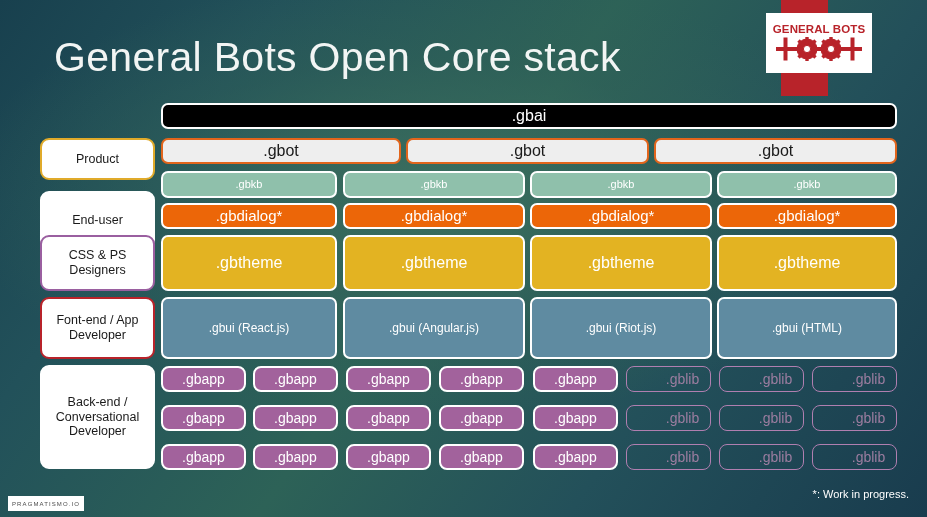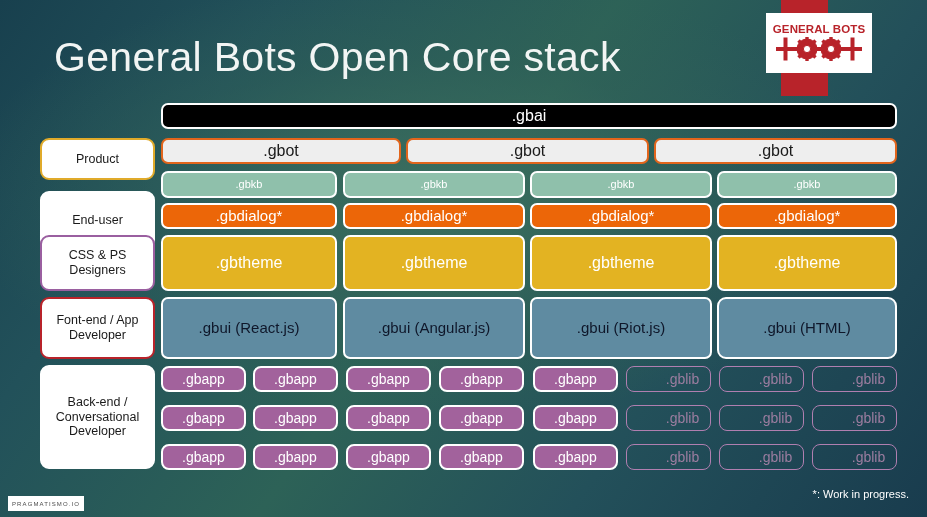--- a/index.html
+++ b/index.html
@@ -93,21 +93,21 @@
   .role.r-css        { border: 2px solid #9a5fa0; }
   .role.r-frontend   { border: 2px solid #b8232a; }
   .role.r-backend    { border: 2px solid #ffffff; }
 
   
   .c-gbai    { background: #000000; border: 2px solid #ffffff; color: #ffffff; font-size: 16px; }
   .c-gbot    { background: #eeeeee; border: 2px solid #e2651c; color: #1a1a1a; font-size: 16px; }
   .c-gbkb    { background: #8fc0ab; border: 2px solid #ffffff; color: #ffffff; font-size: 11px; }
   .c-gbdialog{ background: #ec6608; border: 2px solid #ffffff; color: #ffffff; font-size: 15px; }
   .c-gbtheme { background: #e3b322; border: 2px solid #ffffff; color: #ffffff; font-size: 16px; }
-  .c-gbui    { background: #5f8ba1; border: 2px solid #ffffff; color: #0f172a; font-size: 15px; }
+  .c-gbui    { background: #5f8ba1; border: 2px solid #ffffff; color: #ffffff; font-size: 12px; }
   .c-gbapp   { background: #a2629c; border: 2px solid #ffffff; color: #ffffff; font-size: 14px; border-radius: 8px; }
   .c-gblib   { background: transparent; border: 1.5px solid #b07fb0; color: #9c7da0; font-size: 14px; border-radius: 8px; padding-left: 28px; }
 
   
   .footer-logo {
     position: absolute;
     left: 8px;
     top: 496px;
     width: 76px;
     height: 15px;
@@ -261,21 +261,21 @@
 
   <div class="box c-gbui" style="left:161px; top:297px; width:176px; height:62px;">
     <span>.gbui (React.js)</span>
   </div>
   <div class="box c-gbui" style="left:343px; top:297px; width:182px; height:62px;">
     <span>.gbui (Angular.js)</span>
   </div>
   <div class="box c-gbui" style="left:530px; top:297px; width:182px; height:62px;">
     <span>.gbui (Riot.js)</span>
   </div>
-  <div class="box c-gbui" style="left:717px; top:297px; width:180px; height:62px;border-radius:9px;">
+  <div class="box c-gbui" style="left:717px; top:297px; width:180px; height:62px;">
     <span>.gbui (HTML)</span>
   </div>
 
   <div class="box c-gbapp" style="left:161px; top:366px; width:85px; height:26px;">
     <span>.gbapp</span>
   </div>
   <div class="box c-gbapp" style="left:253px; top:366px; width:85px; height:26px;">
     <span>.gbapp</span>
   </div>
   <div class="box c-gbapp" style="left:346px; top:366px; width:85px; height:26px;">

